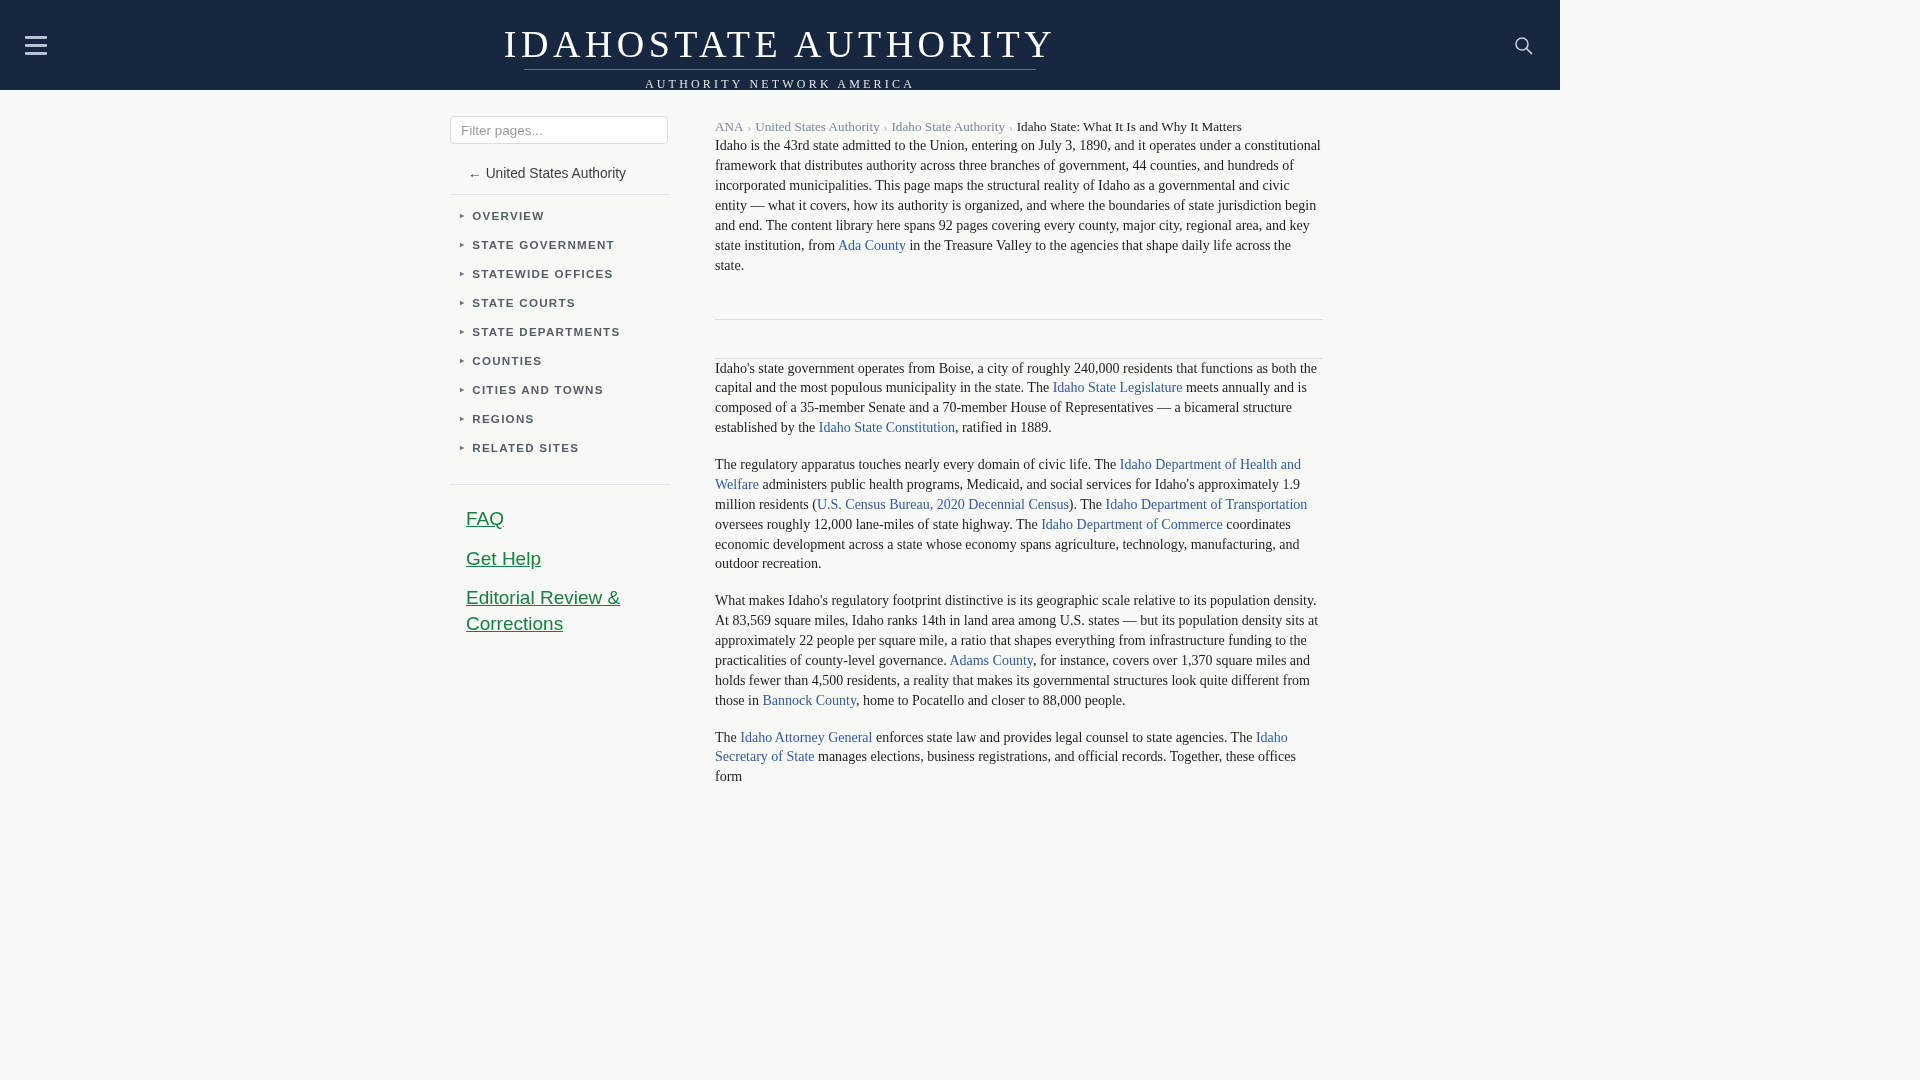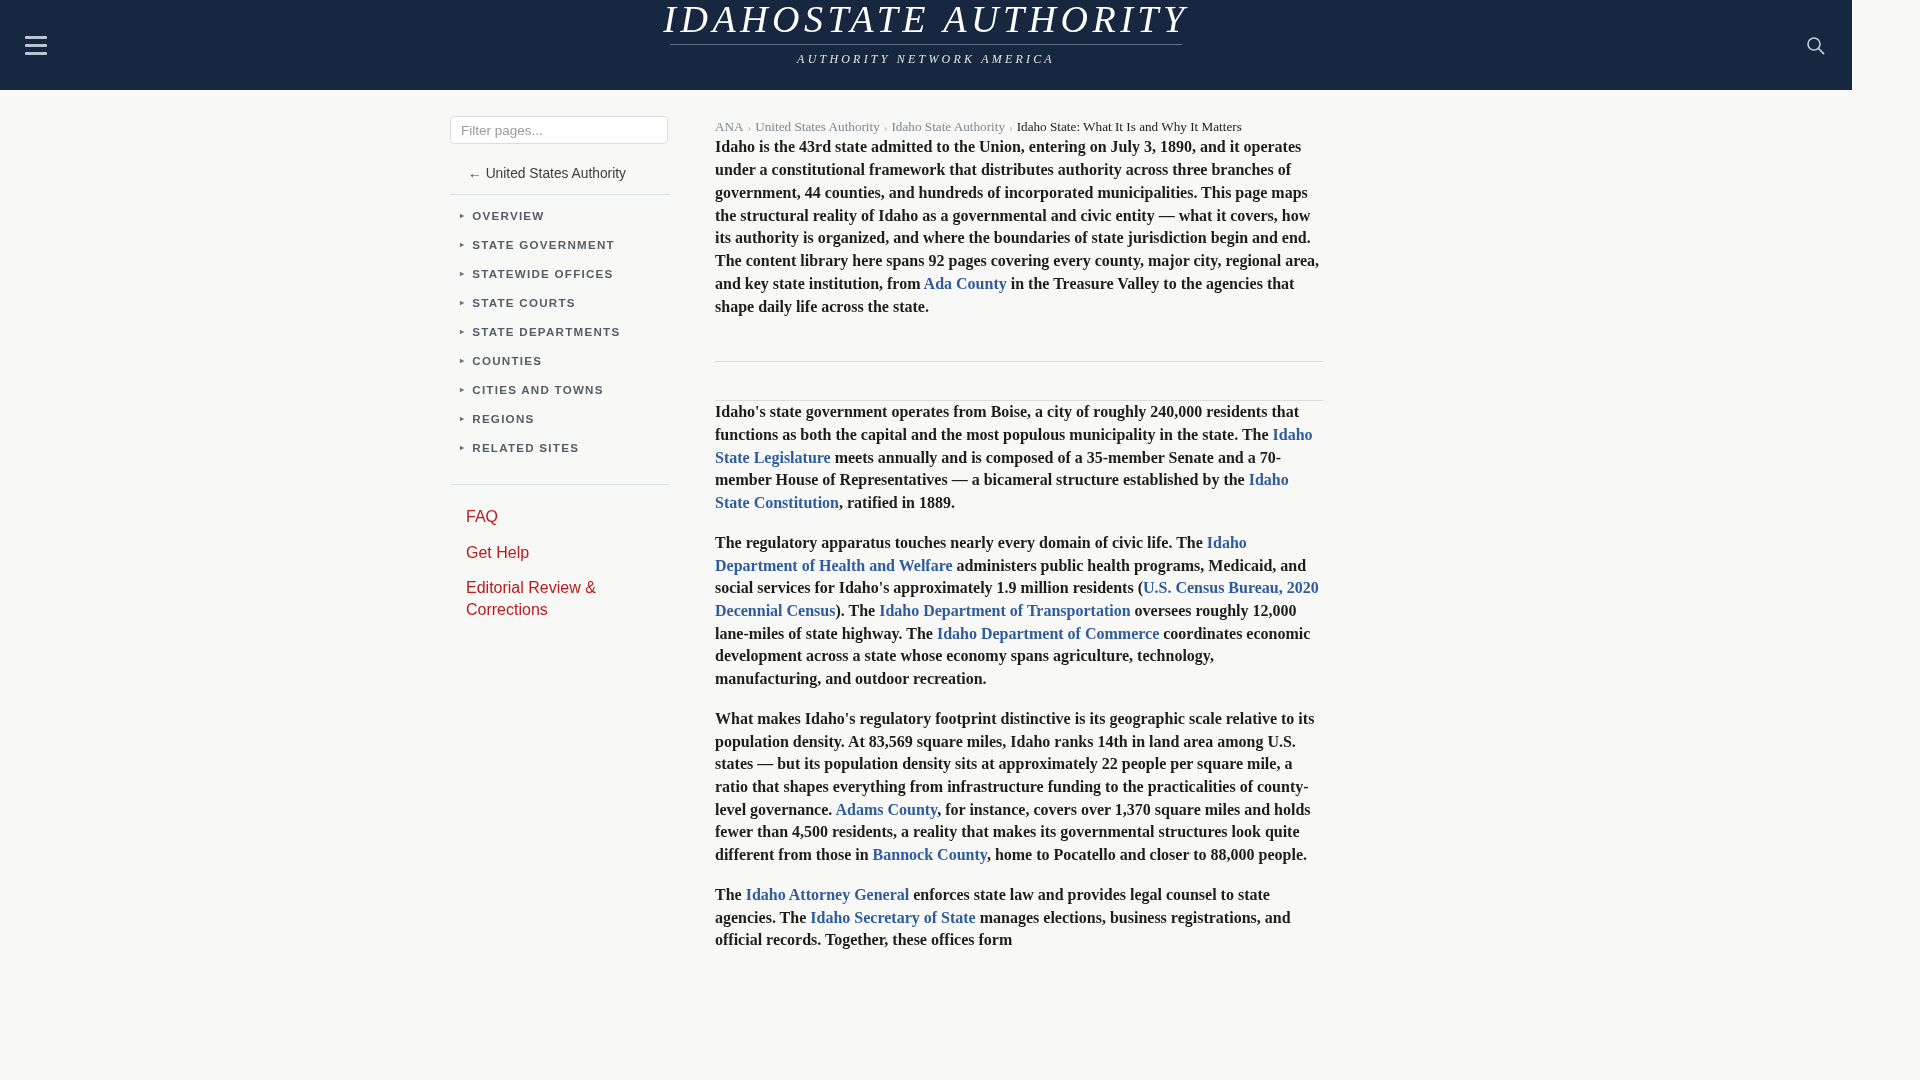--- a/index.html
+++ b/index.html
@@ -10,27 +10,26 @@
     overflow: hidden;
   }
   body {
     font-family: "Liberation Sans", sans-serif;
     -webkit-font-smoothing: antialiased;
   }
 
   
   .site-header {
     position: relative;
-    width: 1852px;
+    width: 1560px;
     height: 90px;
     background: #16273f;
     display: flex;
-    align-items: flex-start;
+    align-items: flex-end;
     justify-content: center;
-    font-style: italic;
   }
   .hamburger {
     position: absolute;
     left: 16px;
     top: 50%;
     transform: translateY(-50%);
     width: 40px; height: 40px;
     display: flex; flex-direction: column;
     justify-content: center; align-items: center;
     gap: 5px;
@@ -150,25 +149,26 @@
 
   .foot-sep {
     height: 1px;
     background: #dde3ea;
     width: 220px;
     margin: 22px 0 14px 0;
   }
   .foot-list { list-style: none; margin: 0; padding: 0; }
   .foot-item {
     padding: 7px 0 7px 16px;
-    font-size: 16px;
-    color: #b91c1c;
+    font-size: 19px;
+    color: #15803d;
     cursor: pointer;
     line-height: 1.35;
     max-width: 180px;
+    text-decoration: underline;
   }
 
   
   .content {
     width: 608px;
     margin-left: 45px;
     flex: none;
     padding-top: 2px;
   }
   .breadcrumb {
@@ -184,26 +184,25 @@
   }
   .breadcrumb .sep {
     color: #aab2bc;
     margin: 0 4px;
     font-size: 11px;
   }
   .breadcrumb .current { color: #222222; }
 
   .content p {
     font-family: "Liberation Serif", serif;
-    font-size: 16px;
+    font-size: 14px;
     line-height: 1.42;
     color: #1d1d1d;
     margin: 0 0 17px 0;
     text-align: left;
-    font-weight: bold;
   }
   .content a.ilink {
     color: #2f5c9e;
     text-decoration: none;
     cursor: pointer;
   }
   hr.rule {
     border: none;
     border-top: 1px solid #dcdcdc;
     margin: 0;

